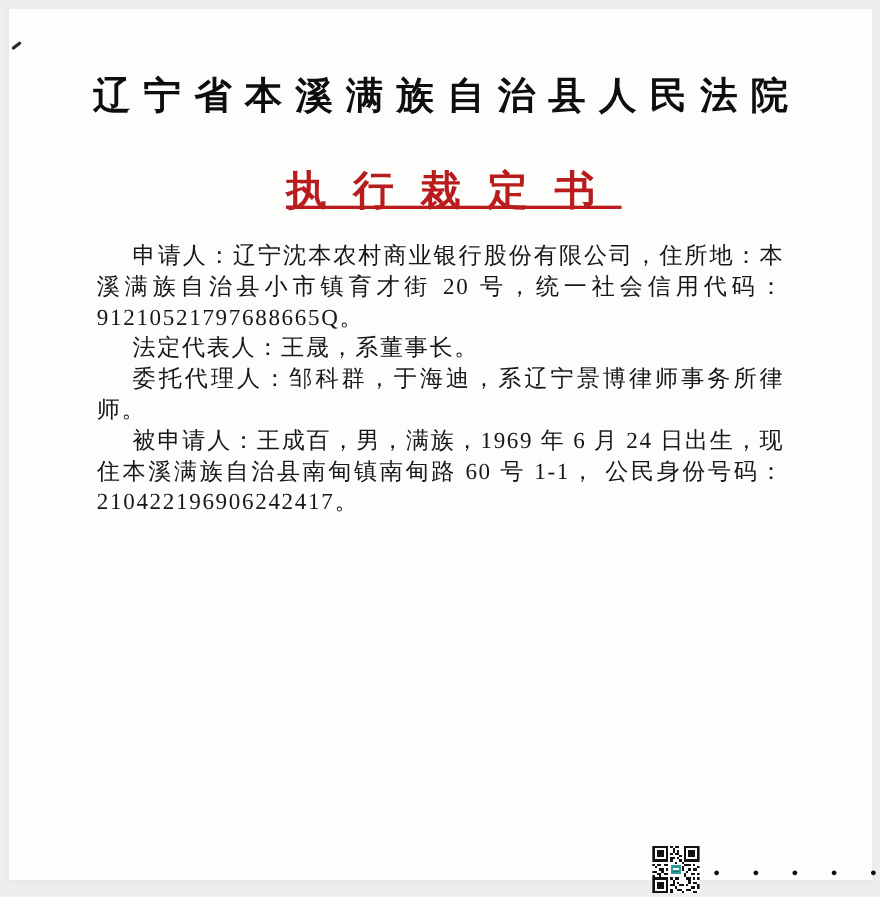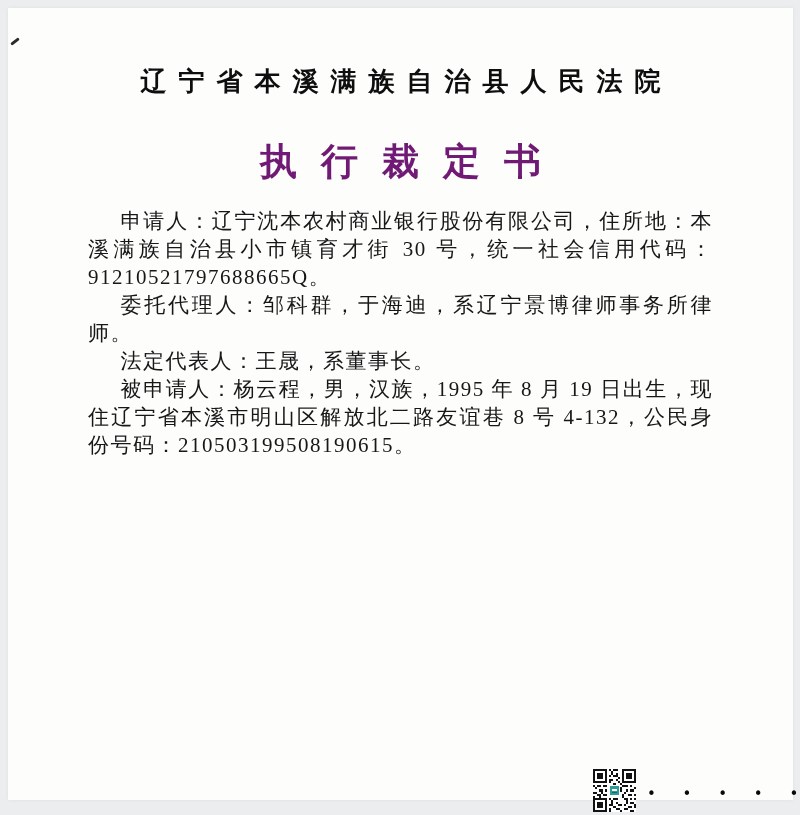--- a/index.html
+++ b/index.html
@@ -21,36 +21,37 @@
     position: absolute;
     left: 2px; top: 32px;
     width: 10px; height: 3px;
     background: #2b2b2b;
     border-radius: 2px;
     transform: rotate(-38deg);
   }
   .court-name {
     margin-top: 56px;
     text-align: center;
-    font-size: 26px;
+    font-size: 34px;
     font-weight: bold;
     letter-spacing: 12px;
     padding-left: 12px; 
     color: #0e0e0e;
     white-space: nowrap;
   }
   .doc-title {
     margin-top: 38px;
     text-align: center;
     font-size: 37px;
     font-weight: bold;
     letter-spacing: 24px;
     padding-left: 24px;
-    color: #701a75;
+    color: #b91c1c;
     white-space: nowrap;
+    text-decoration: underline;
   }
   .case-number {
     margin-top: 34px;
     text-align: center;
     padding-left: 96px; 
     font-size: 19px;
     letter-spacing: 1px;
     color: #161616;
   }
   .body-text {
@@ -88,24 +89,24 @@
 <div class="page">
 
   <div class="pen-mark"></div>
 
   <h1 class="court-name">辽宁省本溪满族自治县人民法院</h1>
 
   <h2 class="doc-title">执行裁定书</h2>
 
 
   <div class="body-text">
-    <p>申请人：辽宁沈本农村商业银行股份有限公司，住所地：本溪满族自治县小市镇育才街 30 号，统一社会信用代码：91210521797688665Q。</p>
+    <p>申请人：辽宁沈本农村商业银行股份有限公司，住所地：本溪满族自治县小市镇育才街 20 号，统一社会信用代码：91210521797688665Q。</p>
+    <p>法定代表人：王晟，系董事长。</p>
     <p>委托代理人：邹科群，于海迪，系辽宁景博律师事务所律师。</p>
-    <p>法定代表人：王晟，系董事长。</p>
-    <p>被申请人：杨云程，男，汉族，1995 年 8 月 19 日出生，现住辽宁省本溪市明山区解放北二路友谊巷 8 号 4-132，公民身份号码：210503199508190615。</p>
+    <p>被申请人：王成百，男，满族，1969 年 6 月 24 日出生，现住本溪满族自治县南甸镇南甸路 60 号 1-1， 公民身份号码：210422196906242417。</p>
   </div>
 
   <div class="page-footer">
     <svg class="qr" viewBox="0 0 21 21" shape-rendering="crispEdges" xmlns="http://www.w3.org/2000/svg">
       <rect x="0" y="0" width="21" height="21" fill="#ffffff"></rect>
 
       <rect x="0" y="0" width="7" height="7" fill="#121212"></rect>
       <rect x="1" y="1" width="5" height="5" fill="#ffffff"></rect>
       <rect x="2" y="2" width="3" height="3" fill="#121212"></rect>
       <rect x="14" y="0" width="7" height="7" fill="#121212"></rect>

